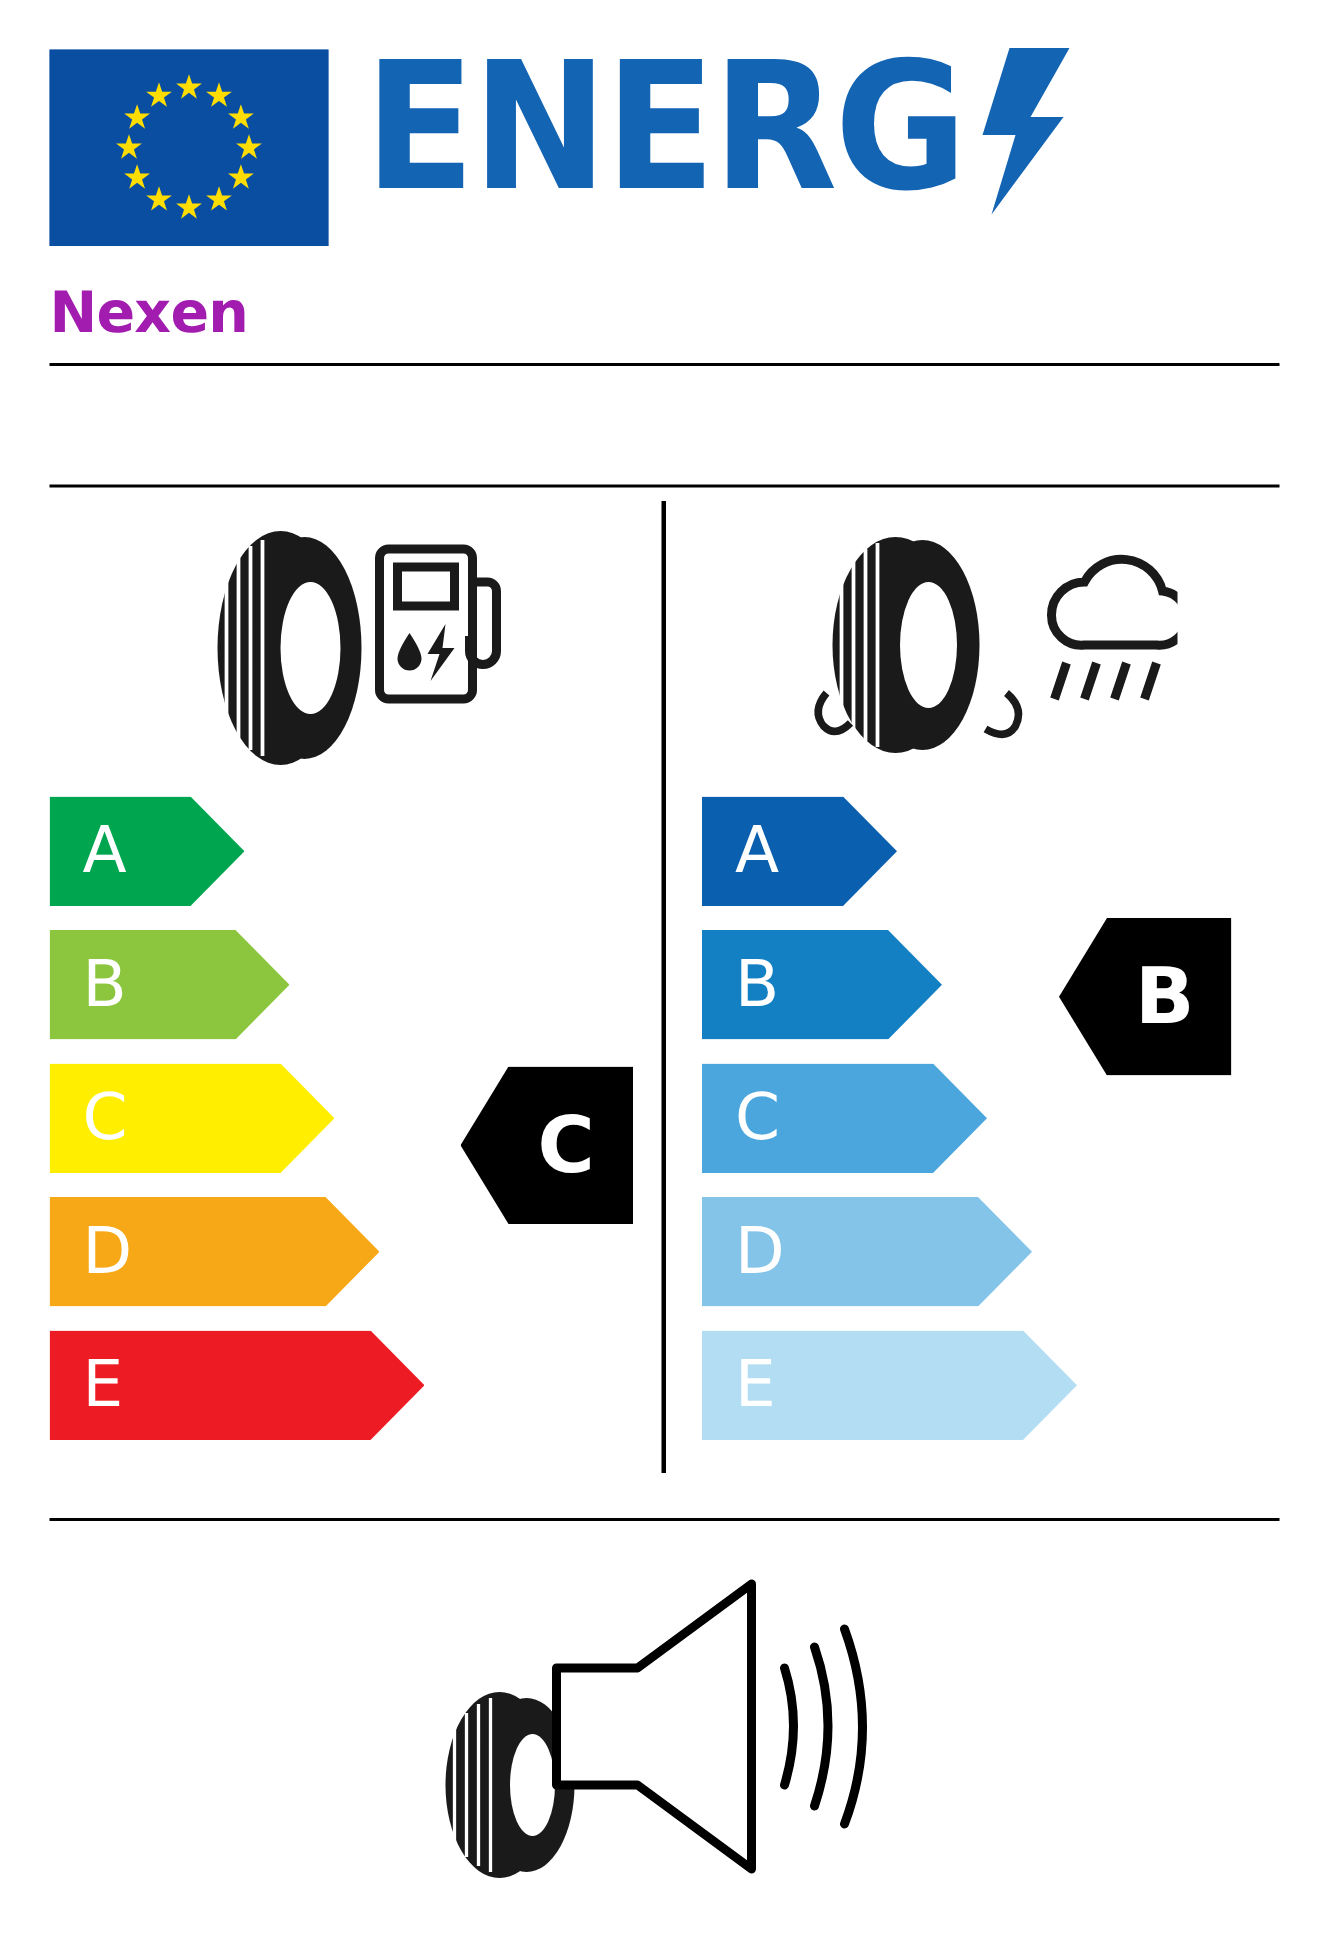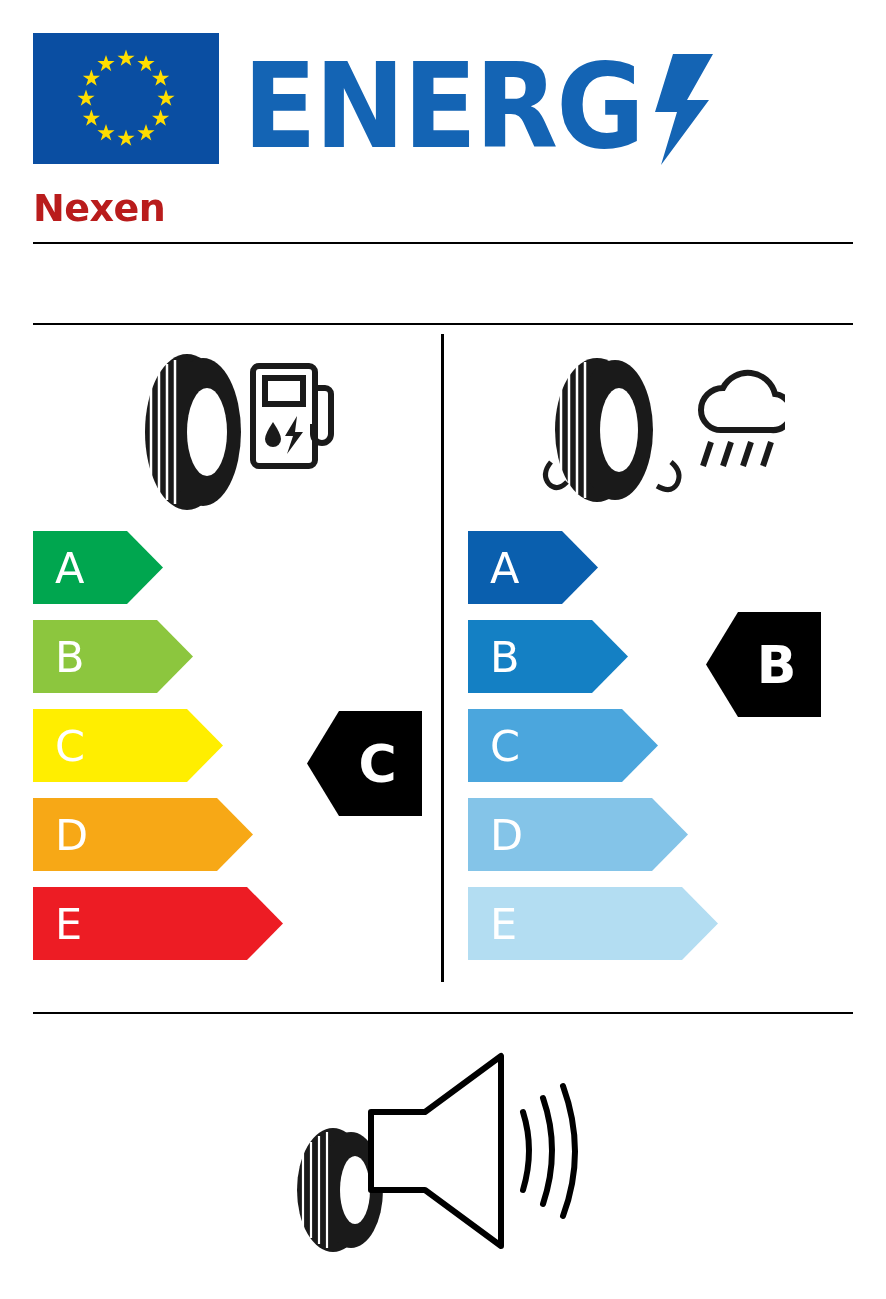--- a/index.html
+++ b/index.html
@@ -22,34 +22,34 @@
     top: 33px;
     width: 186px;
     height: 131px;
     background: #0a4ea2;
   }
   #eu-flag svg { display: block; }
 
   #energ-word {
     position: absolute;
     left: 243px;
-    top: 52px;
+    top: 30px;
     width: 470px;
     height: 115px;
   }
   #energ-word svg { display: block; }
 
   
   #brand-name {
     position: absolute;
     left: 33px;
     top: 186px;
     font-size: 38px;
     font-weight: bold;
-    color: #b91c1c;
+    color: #a21caf;
     letter-spacing: -0.5px;
   }
   .hrule {
     position: absolute;
     background: #000;
     height: 2px;
   }
   #rule-under-brand { left: 33px; top: 242px; width: 820px; }
   #rule-top-grid   { left: 33px; top: 323px; width: 820px; }
   #rule-bottom-grid{ left: 33px; top: 1012px; width: 820px; }

